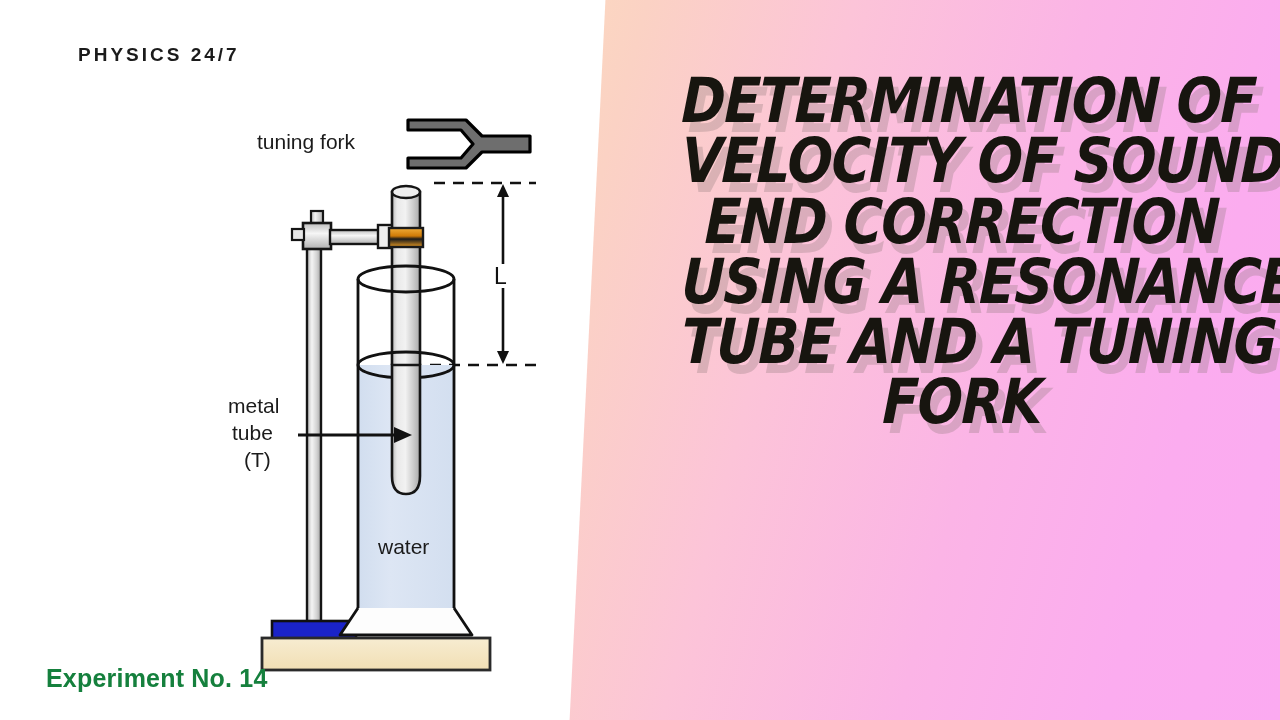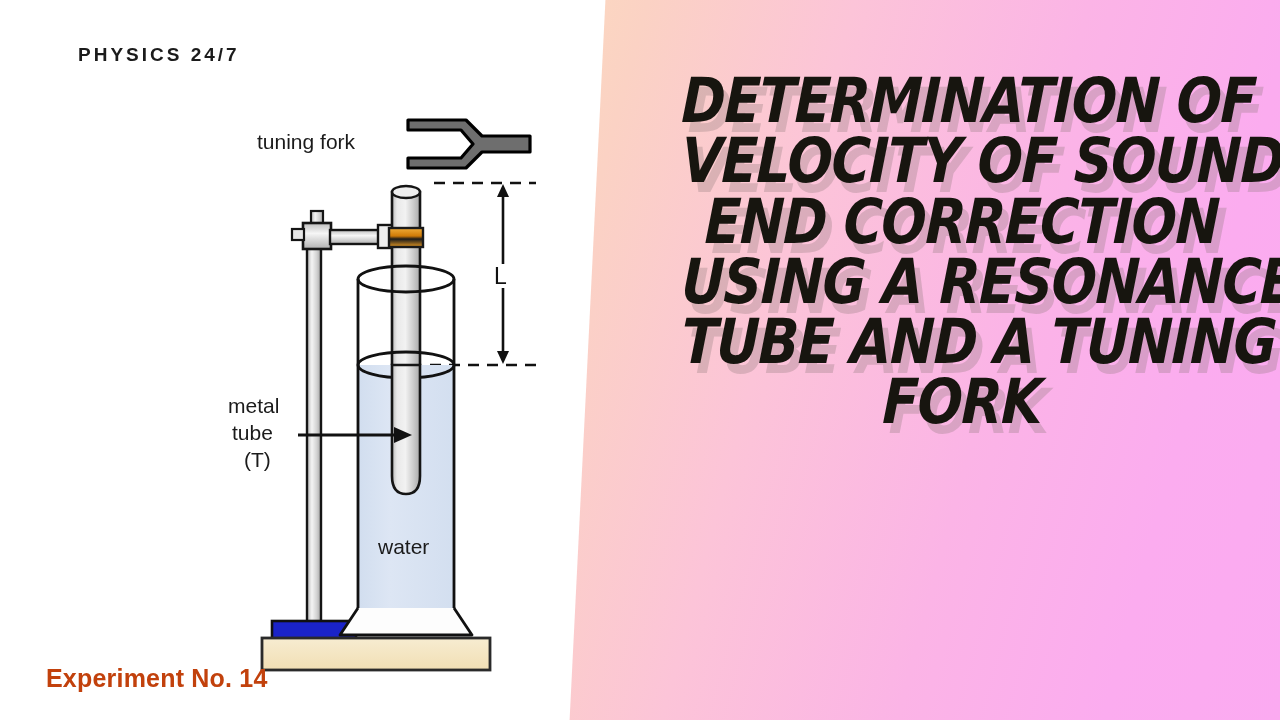--- a/index.html
+++ b/index.html
@@ -48,21 +48,21 @@
     white-space:nowrap;
   }
 
   
   #caption {
     position:absolute;
     left:46px; top:664px;
     font-size:25px;
     font-weight:bold;
     letter-spacing:0.2px;
-    color:#c2410c;
+    color:#15803d;
     z-index:5;
     white-space:nowrap;
   }
 
   
   #title {
     position:absolute;
     left:636px; top:72px;
     width:652px;
     z-index:4;

